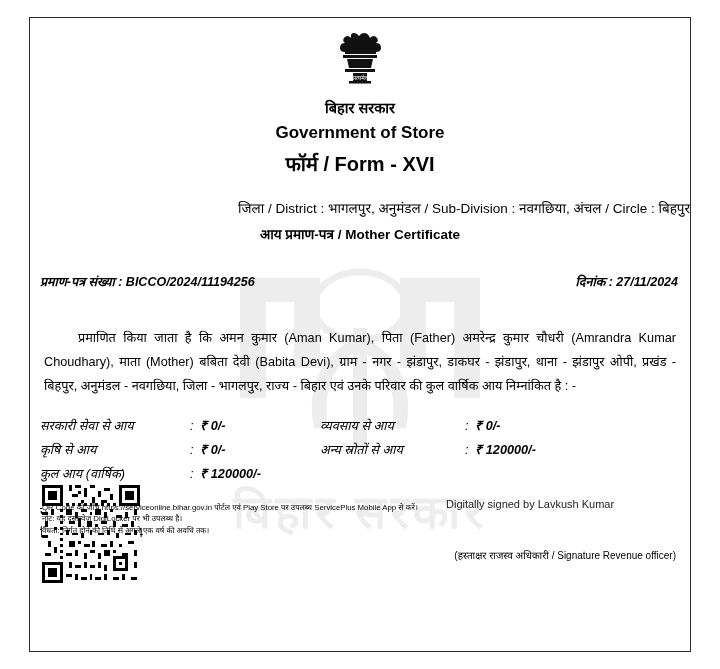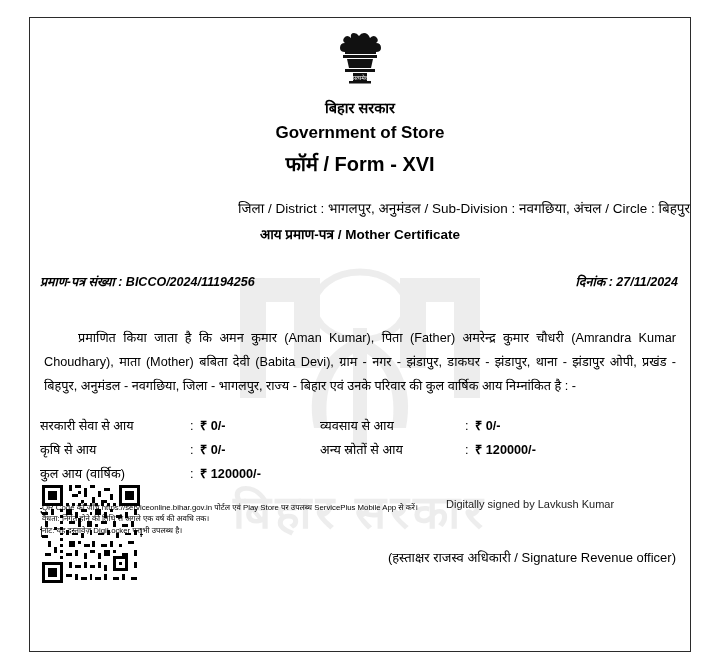--- a/index.html
+++ b/index.html
@@ -107,20 +107,21 @@
     font-size: 12.7px;
     line-height: 24px;
     text-align: justify;
   }
   .body-para .indent { display: inline-block; width: 34px; }
 
   .income-table {
     margin-top: 18px;
     padding-left: 10px;
     font-size: 12.7px;
+    font-style: italic;
   }
   .inc-row {
     display: flex;
     align-items: baseline;
     margin-bottom: 6px;
   }
   .inc-label { width: 150px; }
   .inc-colon { width: 10px; }
   .inc-value { width: 120px; font-weight: bold; }
   .inc-label2 { width: 145px; }
@@ -148,21 +149,21 @@
     font-size: 11px;
     line-height: 12px;
     color: #222;
     z-index: 3;
     width: 230px;
   }
   .sign-officer {
     position: absolute;
     right: 14px;
     top: 518px;
-    font-size: 13px;
+    font-size: 10px;
     z-index: 3;
   }
 
   .footnotes {
     position: absolute;
     left: 12px;
     bottom: 8px;
     font-size: 7.8px;
     line-height: 11.5px;
     z-index: 3;
@@ -382,18 +383,18 @@
     <div class="sign-block">
       <div>Digitally signed by Lavkush Kumar</div>
     </div>
 
     <div class="sign-officer">
       <span>(हस्ताक्षर राजस्व अधिकारी / Signature Revenue officer)</span>
     </div>
 
     <div class="footnotes">
       <div>QR Code की जाँच https://serviceonline.bihar.gov.in पोर्टल एवं Play Store पर उपलब्ध ServicePlus Mobile App से करें।</div>
+      <div>नोट: यह दस्तावेज़ DigiLocker पर भी उपलब्ध है।</div>
       <div>वैधता: निर्गत होने की तिथि से अगले एक वर्ष की अवधि तक।</div>
-      <div>नोट: यह दस्तावेज़ DigiLocker पर भी उपलब्ध है।</div>
     </div>
 
   </div>
 </div>
 
 </body></html>

